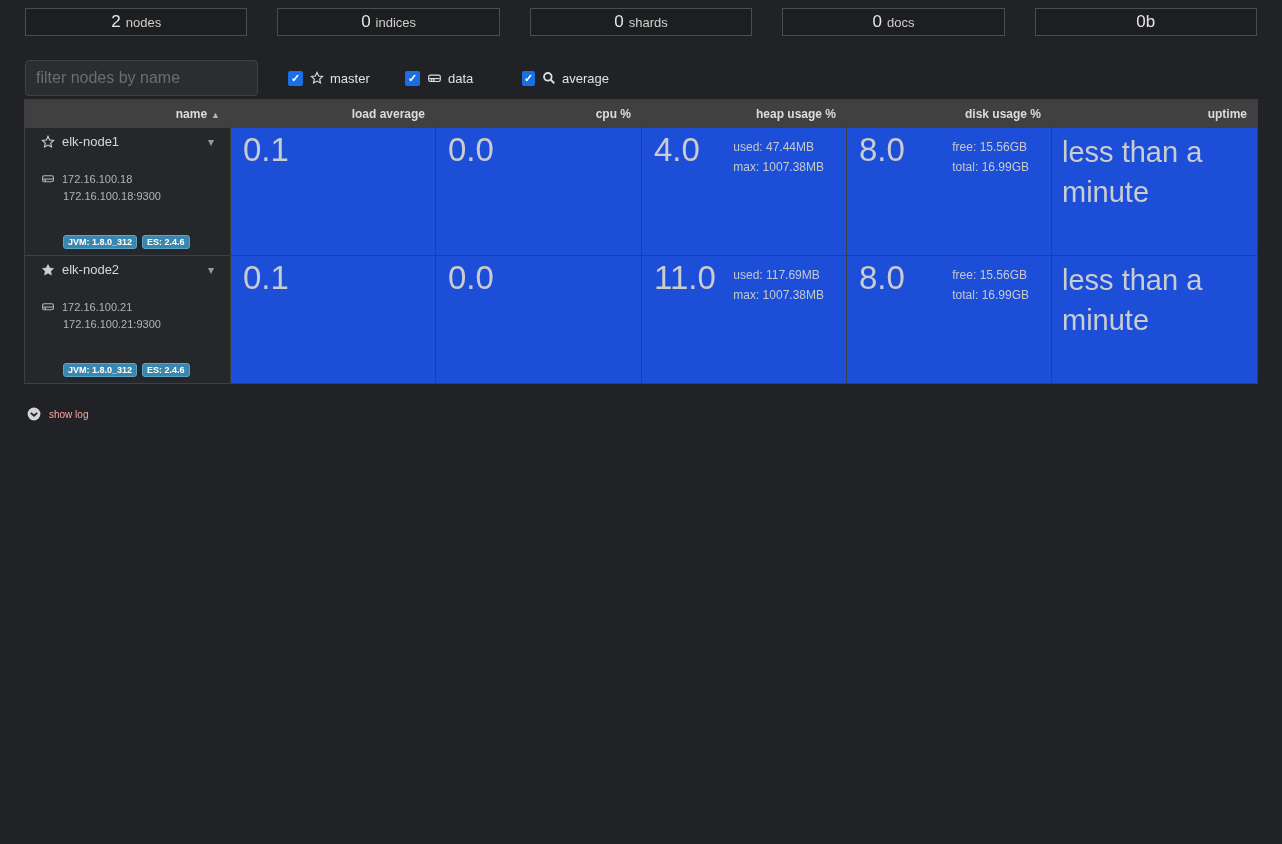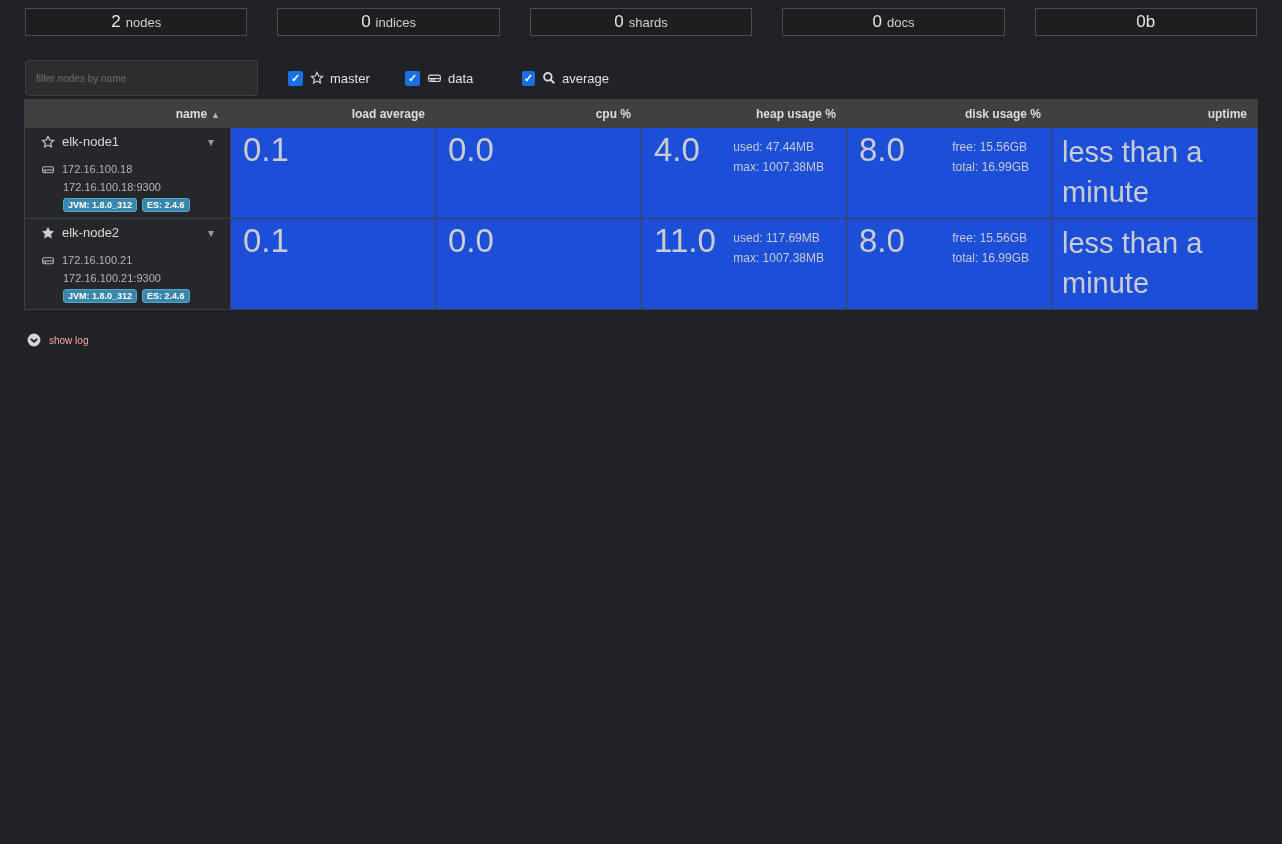--- a/index.html
+++ b/index.html
@@ -22,21 +22,21 @@
   .stat-label { font-size:13px; color:#cfcfcf; }
 
   
   .filter-row { display:flex; align-items:center; padding:0 25px; margin-top:28px; height:28px; }
   .filter-input {
     width:233px; height:28px;
     background:#2c2d2f;
     border:1px solid #3f4042;
     border-radius:4px;
     color:#14b8a6;
-    font-size:10px;
+    font-size:16px;
     padding:17px 10px;
     outline:none;
     font-family:"Liberation Sans", sans-serif;
   }
   .filter-input::placeholder { color:#6b6d70; }
   .check-group { display:flex; align-items:center; margin-left:30px; width:87px; cursor:pointer; }
   .checkbox {
     width:15px; height:15px;
     background:#1a6fe4;
     border-radius:2px;
@@ -67,32 +67,33 @@
     border:1px solid #3e3f41;
     height:91px;
     vertical-align:top;
     background:#1d4ed8;
   }
   td.name-cell { background:#26272a; padding:6px 16px; }
   .sort-caret { font-size:9px; color:#b5b5b5; margin-left:4px; }
   .node-line1 { display:flex; align-items:center; }
   .node-name { font-size:13px; color:#d8d8d8; margin-left:7px; }
   .node-caret { margin-left:auto; color:#9a9a9a; font-size:12px; cursor:pointer; line-height:12px; }
-  .node-line2 { display:flex; align-items:flex-start; margin-top:14px; }
+  .node-line2 { display:flex; align-items:center; margin-top:23px; }
   .node-ip { font-size:11px; color:#b2b4b6; margin-left:7px; }
   .node-line3 { margin-top:5px; padding-left:22px; font-size:11px; color:#b2b4b6; }
   .node-badges { margin-top:5px; padding-left:22px; display:flex; gap:5px; }
   .badge {
     background:#3a87ad;
     border:1px solid #5aa4c8;
     border-radius:3px;
     color:#ffffff;
     font-size:9px; font-weight:bold;
     padding:1px 4px;
     white-space:nowrap;
+    margin-top:28px;
   }
   .big-num { font-size:33px; color:#c9ccd0; padding:4px 0 0 12px; line-height:36px; }
   .metric-cell { display:flex; }
   .metric-sub {
     margin-left:auto; text-align:left;
     padding:9px 22px 0 0;
     font-size:12px; line-height:20px; color:#c6c9cc;
   }
   .uptime-text { font-size:29px; line-height:40px; color:#c9cdd2; padding:4px 0 0 10px; }
 

